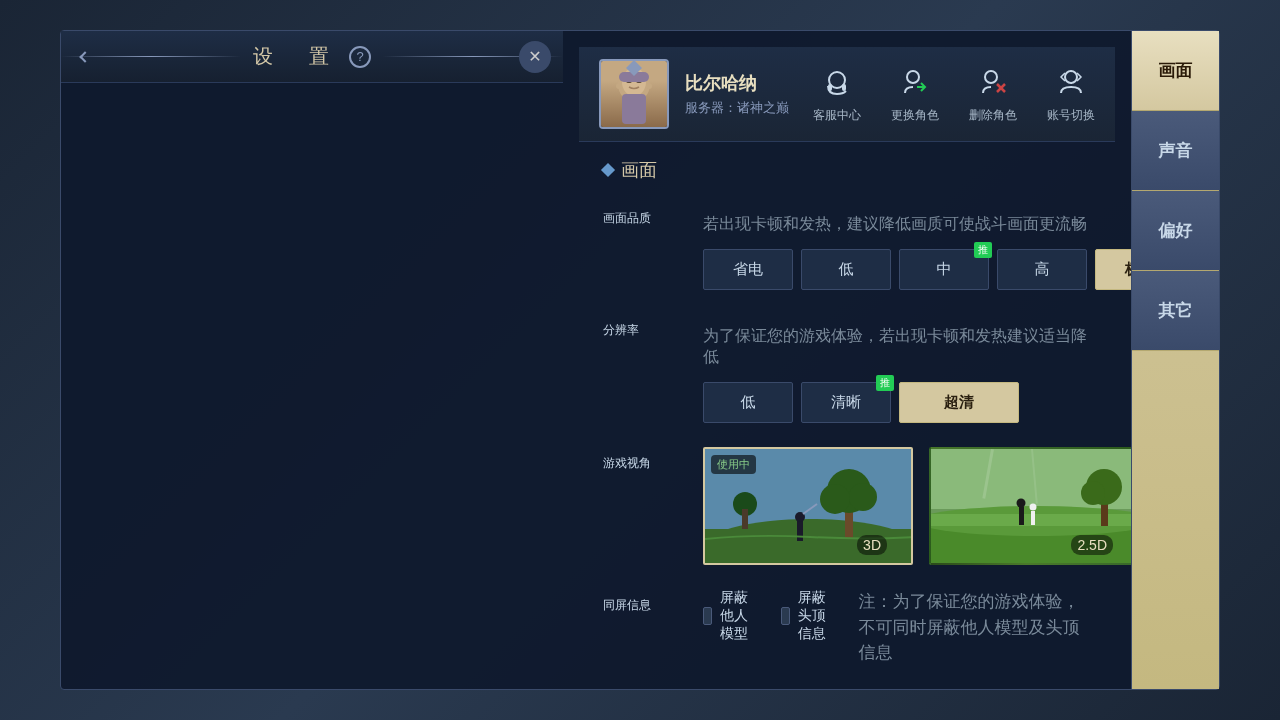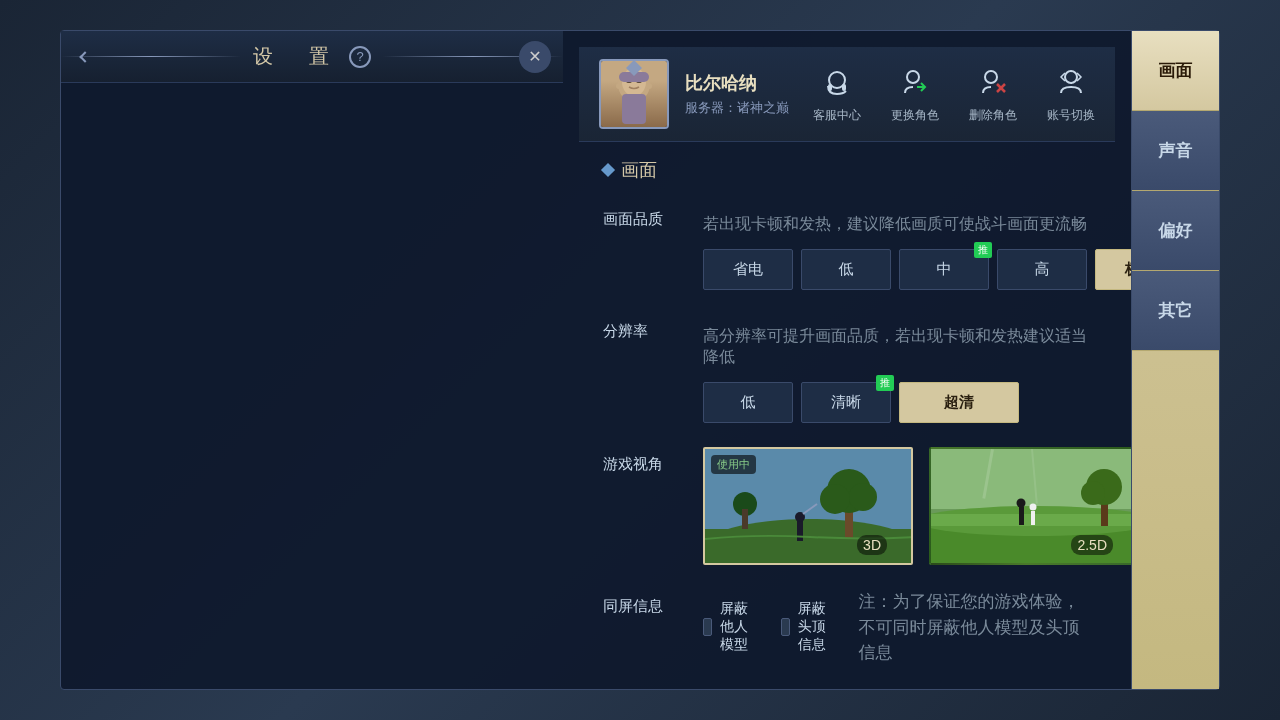--- a/index.html
+++ b/index.html
@@ -243,21 +243,21 @@
 
     .setting-row {
       display: flex;
       align-items: flex-start;
       margin-bottom: 24px;
       gap: 20px;
     }
 
     .setting-label {
       width: 80px;
-      font-size: 15px;
+      font-size: 12px;
       color: #c8d8e8;
       padding-top: 8px;
       flex-shrink: 0;
     }
 
     .setting-controls {
       flex: 1;
       display: flex;
       flex-direction: column;
       gap: 8px;
@@ -359,21 +359,21 @@
       background: rgba(0,0,0,0.6);
       color: #88cc88;
       font-size: 11px;
       padding: 2px 6px;
       border-radius: 4px;
     }
 
     
     .checkbox-row {
       display: flex;
-      align-items: center;
+      align-items: flex-start;
       gap: 24px;
     }
 
     .checkbox-item {
       display: flex;
       align-items: center;
       gap: 8px;
       cursor: pointer;
     }
 
@@ -547,21 +547,21 @@
               </button>
               <button class="option-btn">高</button>
               <button class="option-btn active">极高</button>
             </div>
           </div>
         </div>
 
         <div class="setting-row">
           <span class="setting-label">分辨率</span>
           <div class="setting-controls">
-            <div class="setting-hint">高分辨率可提升画面品质，若出现卡顿和发热建议适当降低</div>
+            <div class="setting-hint">为了保证您的游戏体验，若出现卡顿和发热建议适当降低</div>
             <div class="button-group">
               <button class="option-btn">低</button>
               <button class="option-btn" style="position:relative;">
                 清晰
                 <span class="badge">推</span>
               </button>
               <button class="option-btn active" style="min-width:120px;">超清</button>
             </div>
           </div>
         </div>

